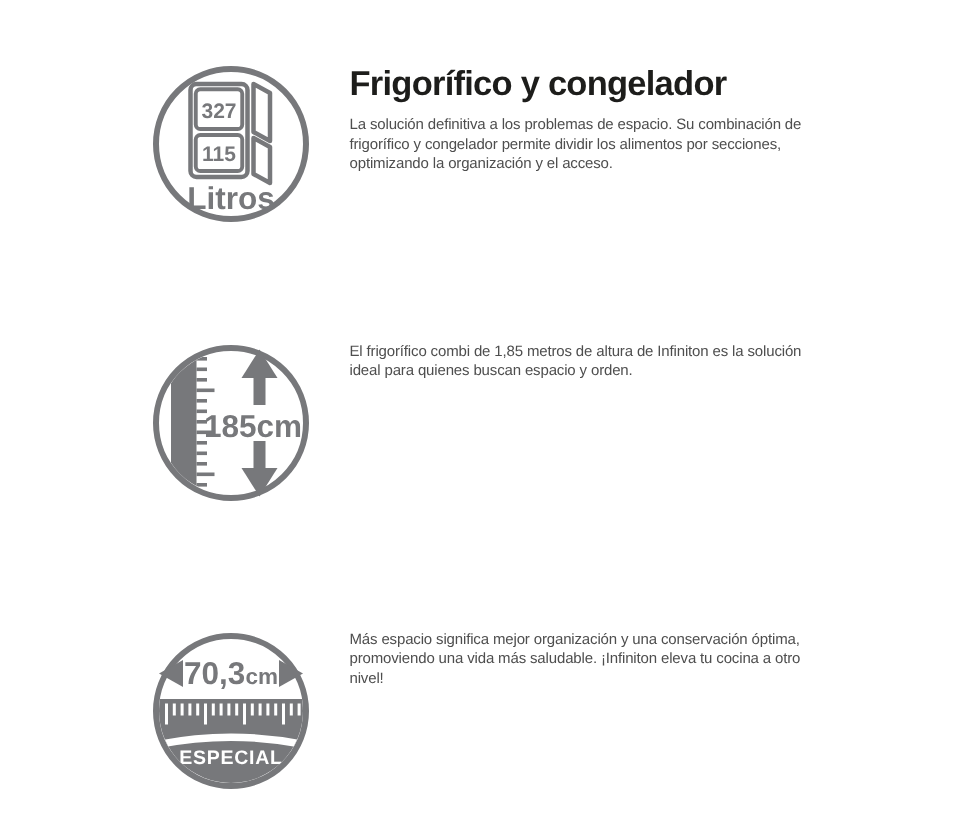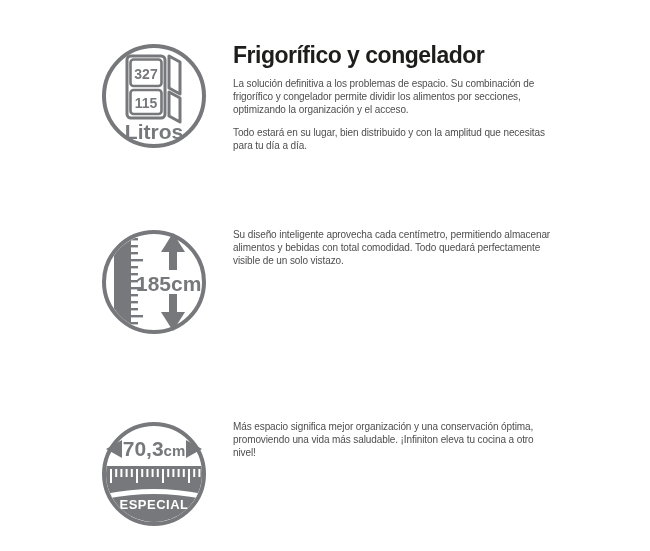--- a/index.html
+++ b/index.html
@@ -43,21 +43,20 @@
         <path class="g-stroke" stroke-width="3" d="M69,14 L80,20 L80,52 L69,46 Z"></path>
         <path class="g-stroke" stroke-width="3" d="M69,50 L80,56 L80,80 L69,74 Z"></path>
         <text class="g-text" x="46" y="36.5" font-size="14" text-anchor="middle">327</text>
         <text class="g-text" x="46" y="65.5" font-size="14" text-anchor="middle">115</text>
         <text class="g-text" x="54" y="97" font-size="21" text-anchor="middle">Litros</text>
       </svg>
     </div>
     <div class="copy">
       <h2>Frigorífico y congelador</h2>
       <p>La solución definitiva a los problemas de espacio. Su combinación de frigorífico y congelador permite dividir los alimentos por secciones, optimizando la organización y el acceso.</p>
-      <p>Todo estará en su lugar, bien distribuido y con la amplitud que necesitas para tu día a día.</p>
     </div>
   </section>
 
   <section class="feature" style="top:228px;">
     <div class="icon-wrap">
       <svg viewBox="0 0 108 108" width="108" height="108" aria-hidden="true">
         <defs>
             <clipPath id="clip-h">
               <circle cx="54" cy="54" r="48"></circle>
             </clipPath>
@@ -88,21 +87,21 @@
         <g class="g-fill">
           <polygon points="73,5 85,24 61,24"></polygon>
           <rect x="69" y="22" width="8" height="20"></rect>
           <polygon points="73,103 85,84 61,84"></polygon>
           <rect x="69" y="66" width="8" height="20"></rect>
         </g>
         <text class="g-text" x="36" y="63" font-size="21" text-anchor="start">185cm</text>
       </svg>
     </div>
     <div class="copy">
-      <p>Su diseño inteligente aprovecha cada centímetro, permitiendo almacenar alimentos y bebidas con total comodidad. Todo quedará perfectamente visible de un solo vistazo.</p>
+      <p>El frigorífico combi de 1,85 metros de altura de Infiniton es la solución ideal para quienes buscan espacio y orden.</p>
     </div>
   </section>
 
   <section class="feature" style="top:420px;">
     <div class="icon-wrap">
       <svg viewBox="0 0 108 108" width="108" height="108" aria-hidden="true">
         <defs>
             <clipPath id="clip-w">
               <circle cx="54" cy="54" r="48"></circle>
             </clipPath>

